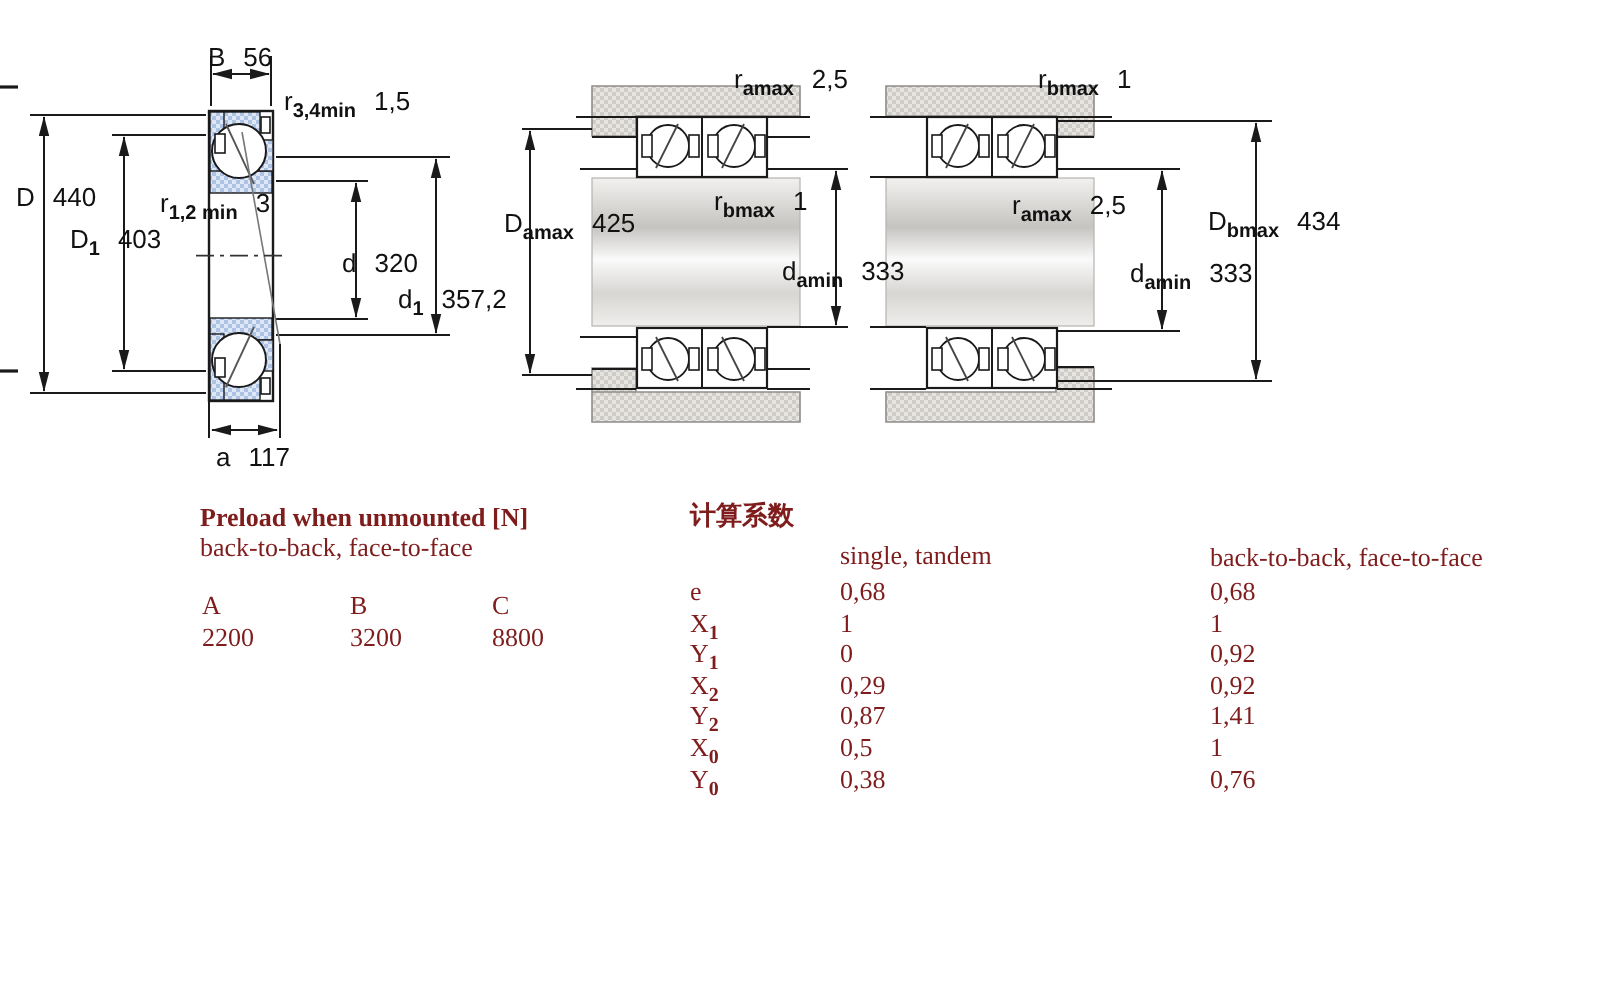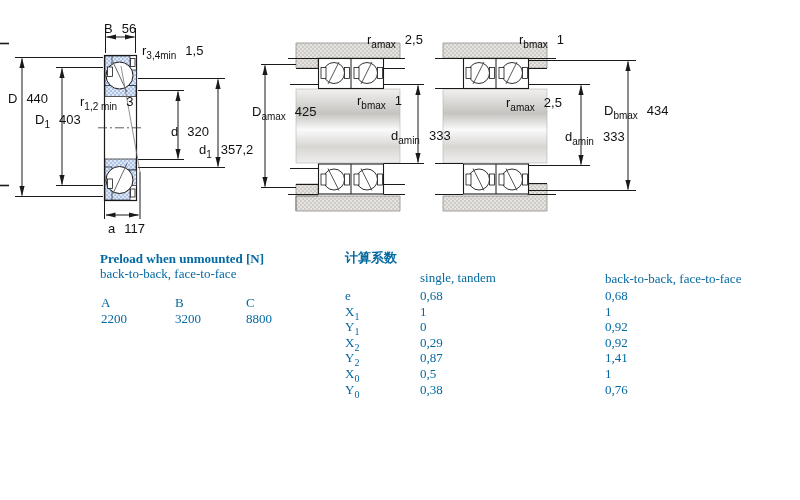--- a/index.html
+++ b/index.html
@@ -2,27 +2,27 @@
 <html><head>
 <meta charset="utf-8">
 <style>
   html,body{margin:0;padding:0;background:#fff;}
   #stage{position:relative;width:800px;height:500px;background:#ffffff;overflow:hidden;
          font-family:"Liberation Sans",sans-serif;color:#000;}
   svg{position:absolute;left:0;top:0;}
   .dim{position:absolute;font-family:"Liberation Sans",sans-serif;font-size:13px;white-space:nowrap;color:#111;}
   .dim sub{font-size:10px;line-height:0;}
   .dim .v{margin-left:9px;}
-  .serif{font-family:"Liberation Serif",serif;font-size:13px;color:#0369a1;}
+  .serif{font-family:"Liberation Serif",serif;font-size:13px;color:#7f1d1d;}
   .abs{position:absolute;white-space:nowrap;}
   .frow{position:absolute;left:345px;width:430px;height:16px;}
   .frow .fl{position:absolute;left:0;}
   .frow .f1{position:absolute;left:75px;}
   .frow .f2{position:absolute;left:260px;}
-  sub{font-size:10px;line-height:0;}
+  sub{font-size:10px;line-height:0;font-weight:bold;}
 </style>
 </head>
 <body>
 
 <div id="stage">
 
 <svg width="800" height="500" viewBox="0 0 800 500">
   <defs>
     <pattern id="hatchBlue" width="4" height="4" patternUnits="userSpaceOnUse">
       <rect width="4" height="4" fill="#dde7f6"></rect>

